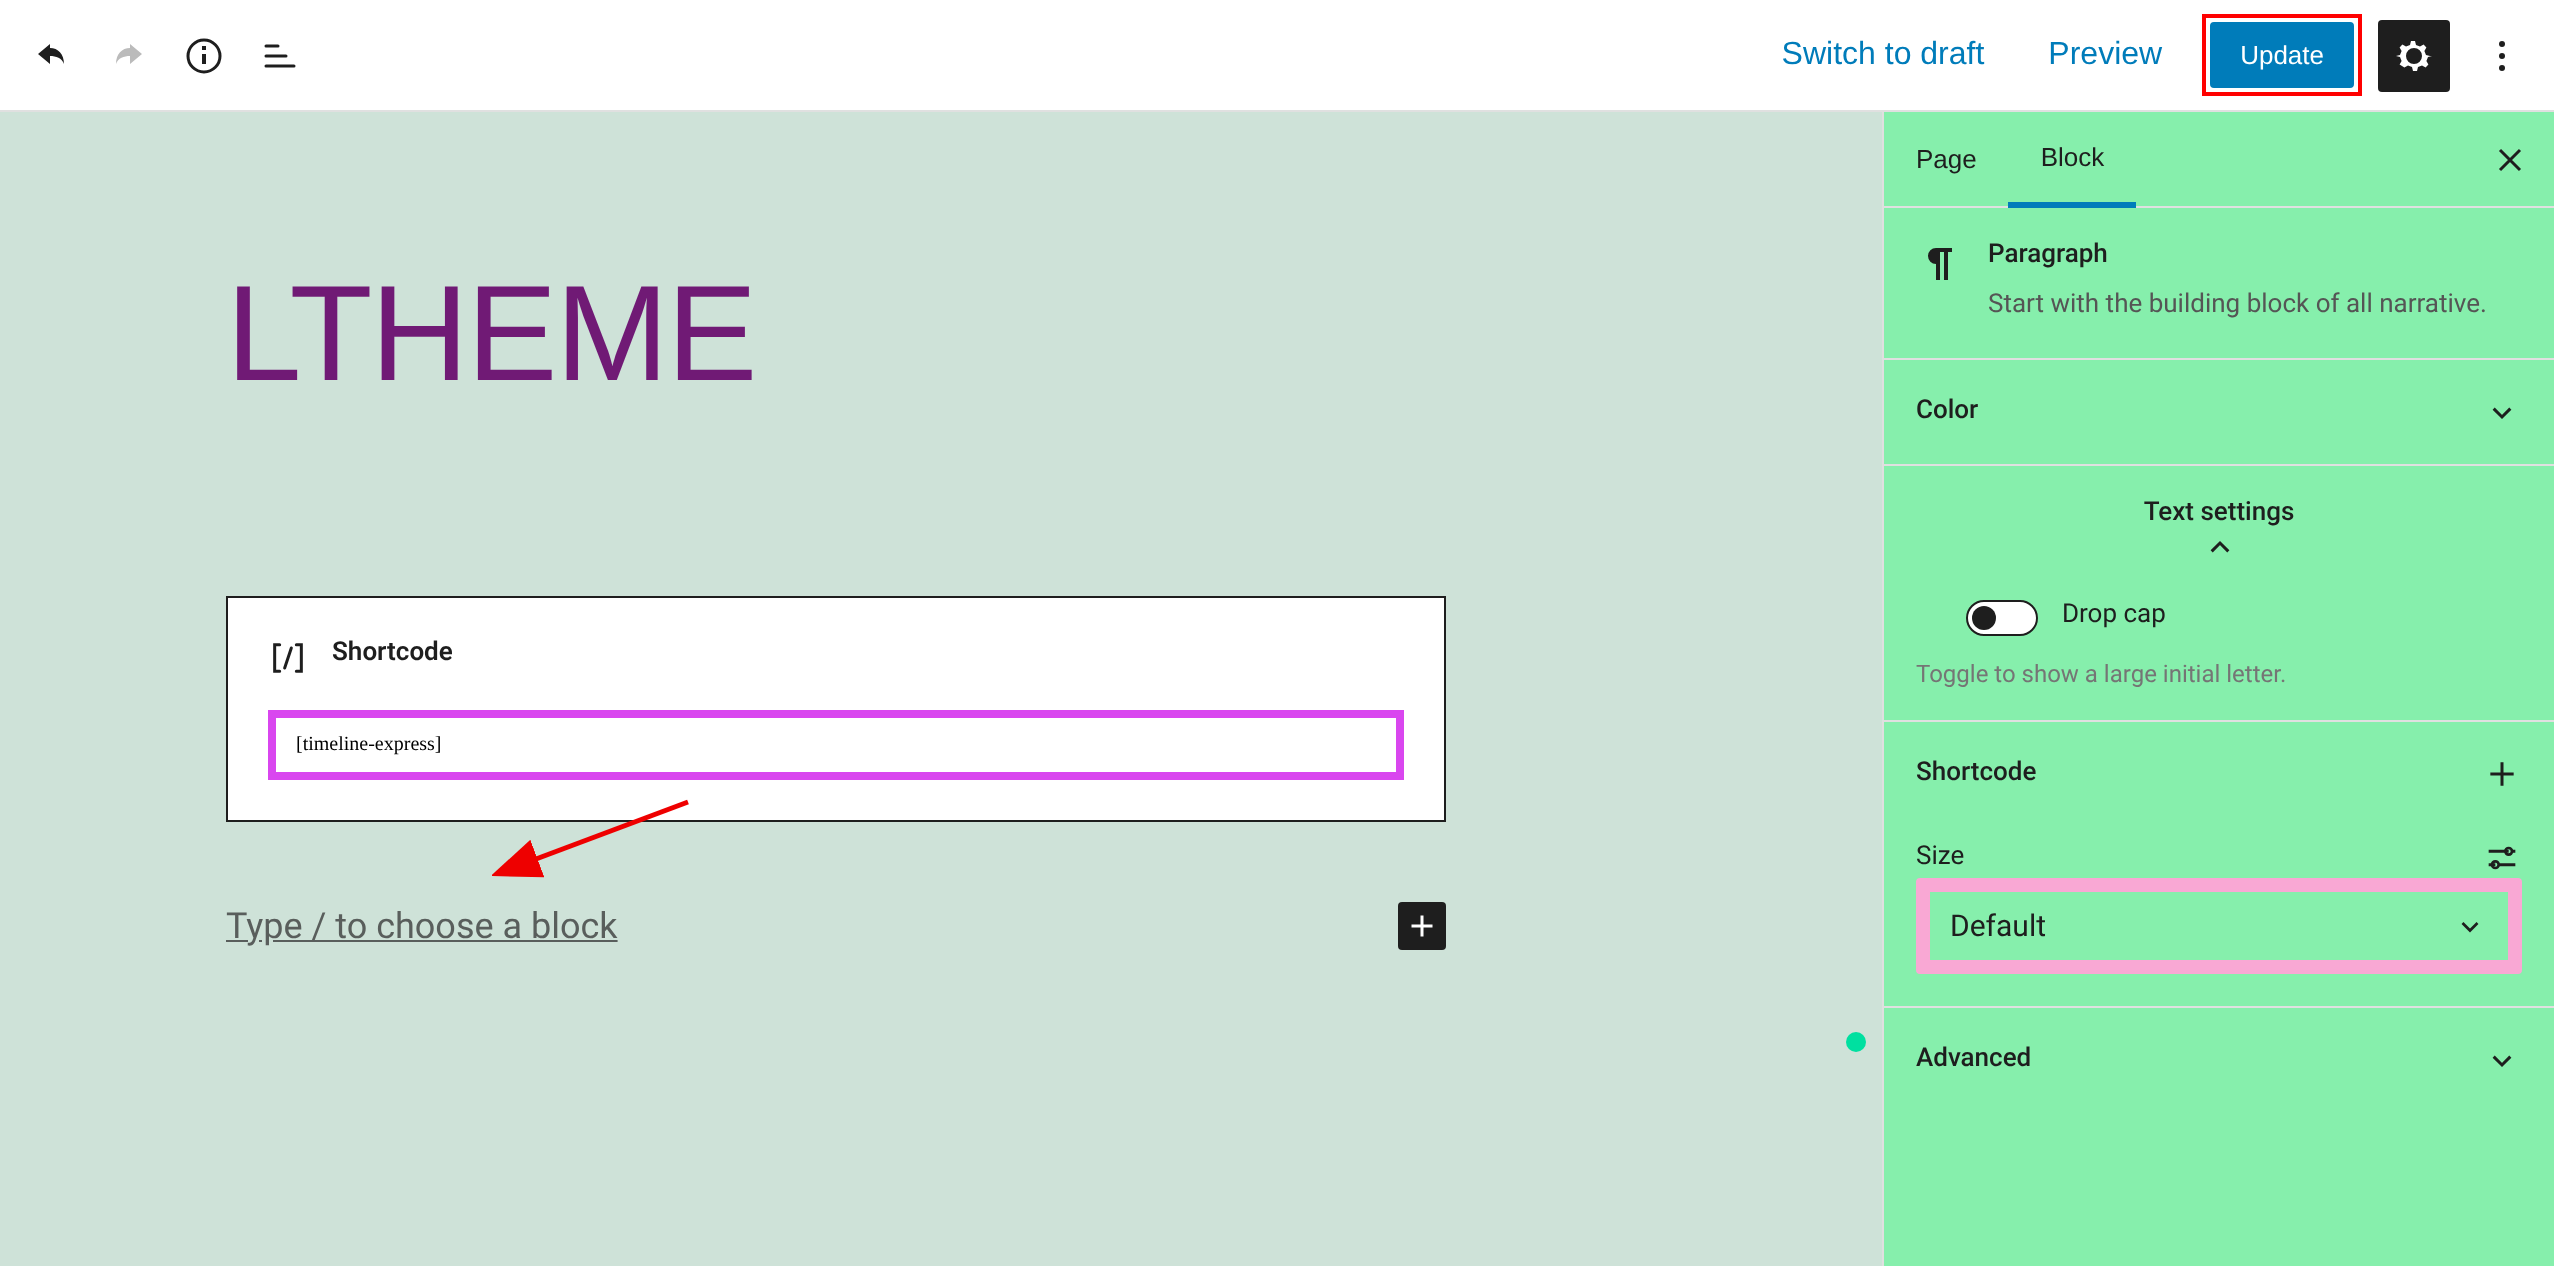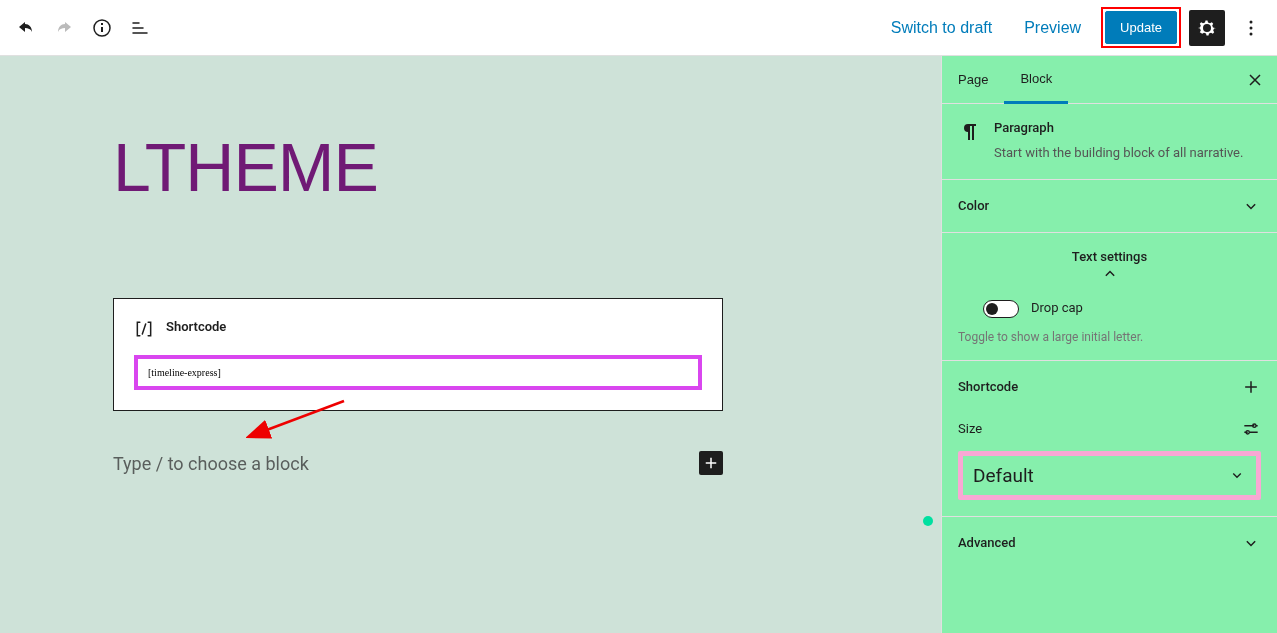--- a/index.html
+++ b/index.html
@@ -19,39 +19,39 @@
 .canvas { flex: 1; background: #cee2d8; padding: 72px 0 0 113px; position: relative; overflow: hidden; }
 .canvas-inner { width: 610px; }
 .title { font-size: 68px; font-weight: 400; color: #701a75; letter-spacing: -1px; margin-bottom: 92px; font-family: Arial, sans-serif; }
 .block-box { border: 1px solid #1e1e1e; background: #fff; padding: 20px; }
 .block-label { display: flex; align-items: flex-start; gap: 12px; margin-bottom: 16px; }
 .block-label-text { font-size: 13px; font-weight: 600; }
 .input-row { }
 .input-row input { width: 100%; border: 4px solid #d946ef; padding: 8px 10px; font-size: 10px; font-family: Liberation Serif, serif; }
 .arrow { position: absolute; pointer-events: none; }
 .placeholder-row { display: flex; align-items: center; margin-top: 40px; width: 610px; }
-.placeholder-text { color: #333; font-size: 18px; opacity: 0.75; flex: 1; }
+.placeholder-text { color: #333; font-size: 18px; opacity: 0.75; flex: 1; text-decoration: underline; }
 .add-block-btn { width: 24px; height: 24px; background: #1e1e1e; color: #fff; display: inline-flex; align-items: center; justify-content: center; border-radius: 2px; border: none; cursor: pointer; }
 .sidebar { width: 336px; background: #86efac; border-left: 1px solid #e0e0e0; display: flex; flex-direction: column; overflow: auto; }
 .side-tabs { display: flex; align-items: center; height: 48px; border-bottom: 1px solid #e0e0e0; position: relative; }
 .side-tab { padding: 0 16px; height: 48px; display: inline-flex; align-items: center; font-size: 13px; background: transparent; border: none; cursor: pointer; color: #1e1e1e; }
 .side-tab.active { font-weight: 500; border-bottom: 3px solid #007cba; margin-bottom: -1px; }
 .side-close { margin-left: auto; width: 36px; height: 36px; margin-right: 4px; display: inline-flex; align-items: center; justify-content: center; border: none; background: transparent; cursor: pointer; }
 .panel-section { padding: 16px; border-bottom: 1px solid #e0e0e0; }
 .panel-header-row { display: flex; align-items: flex-start; gap: 12px; }
 .panel-icon { flex: 0 0 24px; }
 .panel-heading { font-size: 13px; font-weight: 500; margin-bottom: 8px; }
 .panel-desc { font-size: 13px; color: #555; line-height: 1.5; }
 .section-row { display: flex; align-items: center; justify-content: space-between; padding: 16px; border-bottom: 1px solid #e0e0e0; cursor: pointer; gap: 41px; }
 .section-title { font-size: 13px; font-weight: 500; }
 .toggle-row { display: flex; align-items: flex-start; gap: 12px; margin-bottom: 12px; padding-left: 25px; }
 .toggle { width: 36px; height: 18px; border: 1px solid #1e1e1e; border-radius: 10px; position: relative; background: #fff; }
 .toggle::after { content: ""; width: 12px; height: 12px; background: #1e1e1e; border-radius: 50%; position: absolute; top: 2px; left: 2px; }
 .help-text { color: #757575; font-size: 12px; }
-.sel { width: 100%; border: 5px solid #f9a8d4; padding: 8px 10px; font-size: 19px; display: flex; align-items: center; justify-content: space-between; cursor: pointer; border-radius: 2px; }
+.sel { width: 100%; border: 7px solid #f9a8d4; padding: 8px 10px; font-size: 15px; display: flex; align-items: center; justify-content: space-between; cursor: pointer; border-radius: 2px; }
 .svg-ico { width: 24px; height: 24px; }
 .green-dot { position: absolute; width: 10px; height: 10px; background: #00e0a0; border-radius: 50%; }
 </style>
 </head>
 <body>
 
 <div class="topbar">
   <div class="topbar-left">
     <button class="topbar-btn">
       <svg class="svg-ico" viewBox="0 0 24 24">
@@ -179,21 +179,21 @@
       <div class="help-text">Toggle to show a large initial letter.</div>
     </div>
 
     <div class="panel-section">
       <div style="display:flex;align-items:center;justify-content:space-between;margin-bottom:22px;">
         <span class="section-title">Shortcode</span>
         <svg width="20" height="20" viewBox="0 0 24 24">
             <path d="M12 5v14M5 12h14" stroke="#1e1e1e" stroke-width="1.8"></path>
           </svg>
       </div>
-      <div style="display:flex;align-items:center;justify-content:space-between;margin-bottom:12px;">
+      <div style="display:flex;align-items:center;justify-content:space-between;margin-bottom:0;">
         <span>Size</span>
         <svg width="20" height="20" viewBox="0 0 24 24">
             <path d="M4 8h12M20 8h-2M4 16h4M20 16H10" stroke="#1e1e1e" stroke-width="1.8"></path>
             <circle cx="16" cy="8" r="2" fill="none" stroke="#1e1e1e" stroke-width="1.6"></circle>
             <circle cx="8" cy="16" r="2" fill="none" stroke="#1e1e1e" stroke-width="1.6"></circle>
           </svg>
       </div>
       <div class="sel">
         <span>Default</span>
         <svg width="18" height="18" viewBox="0 0 24 24">

